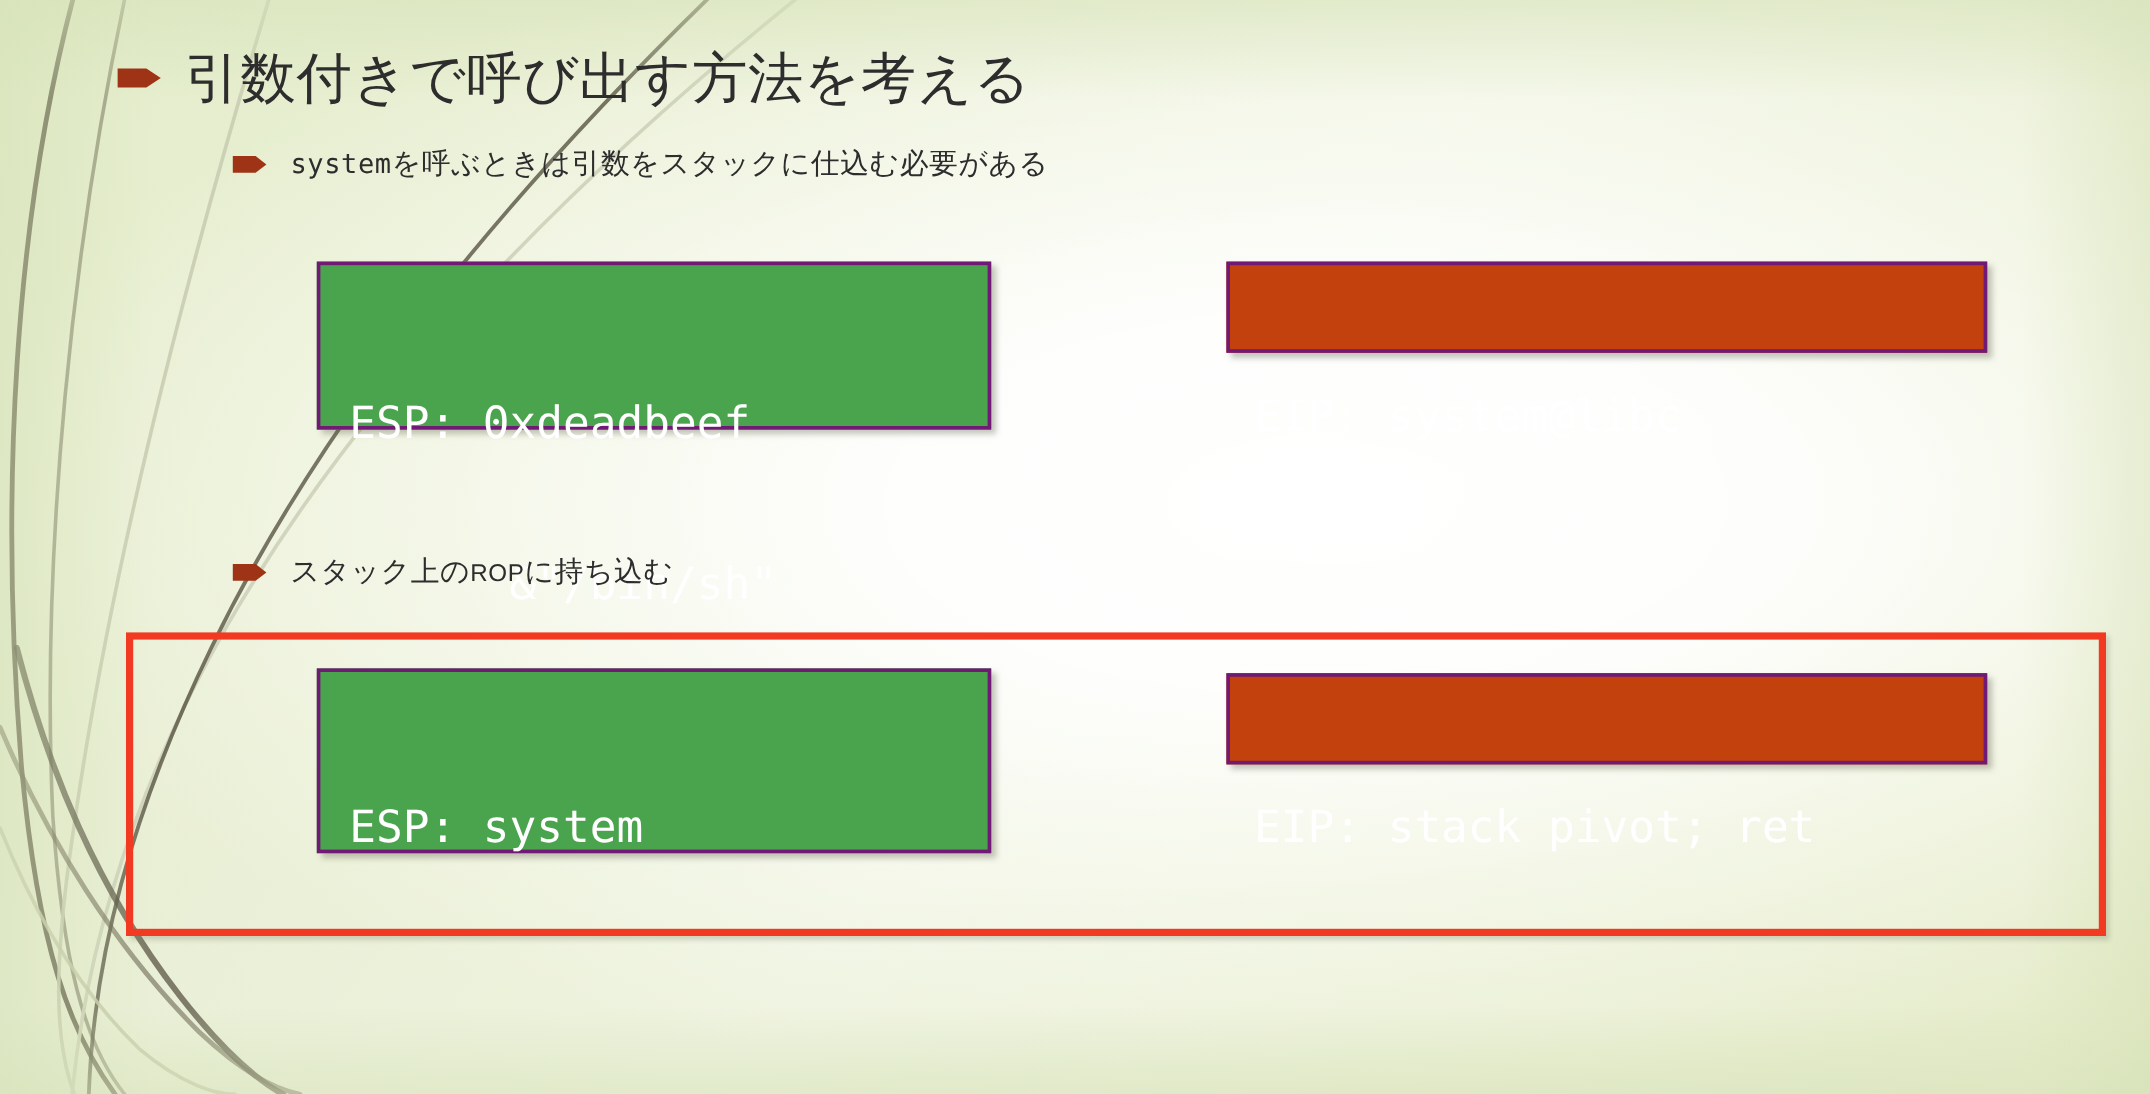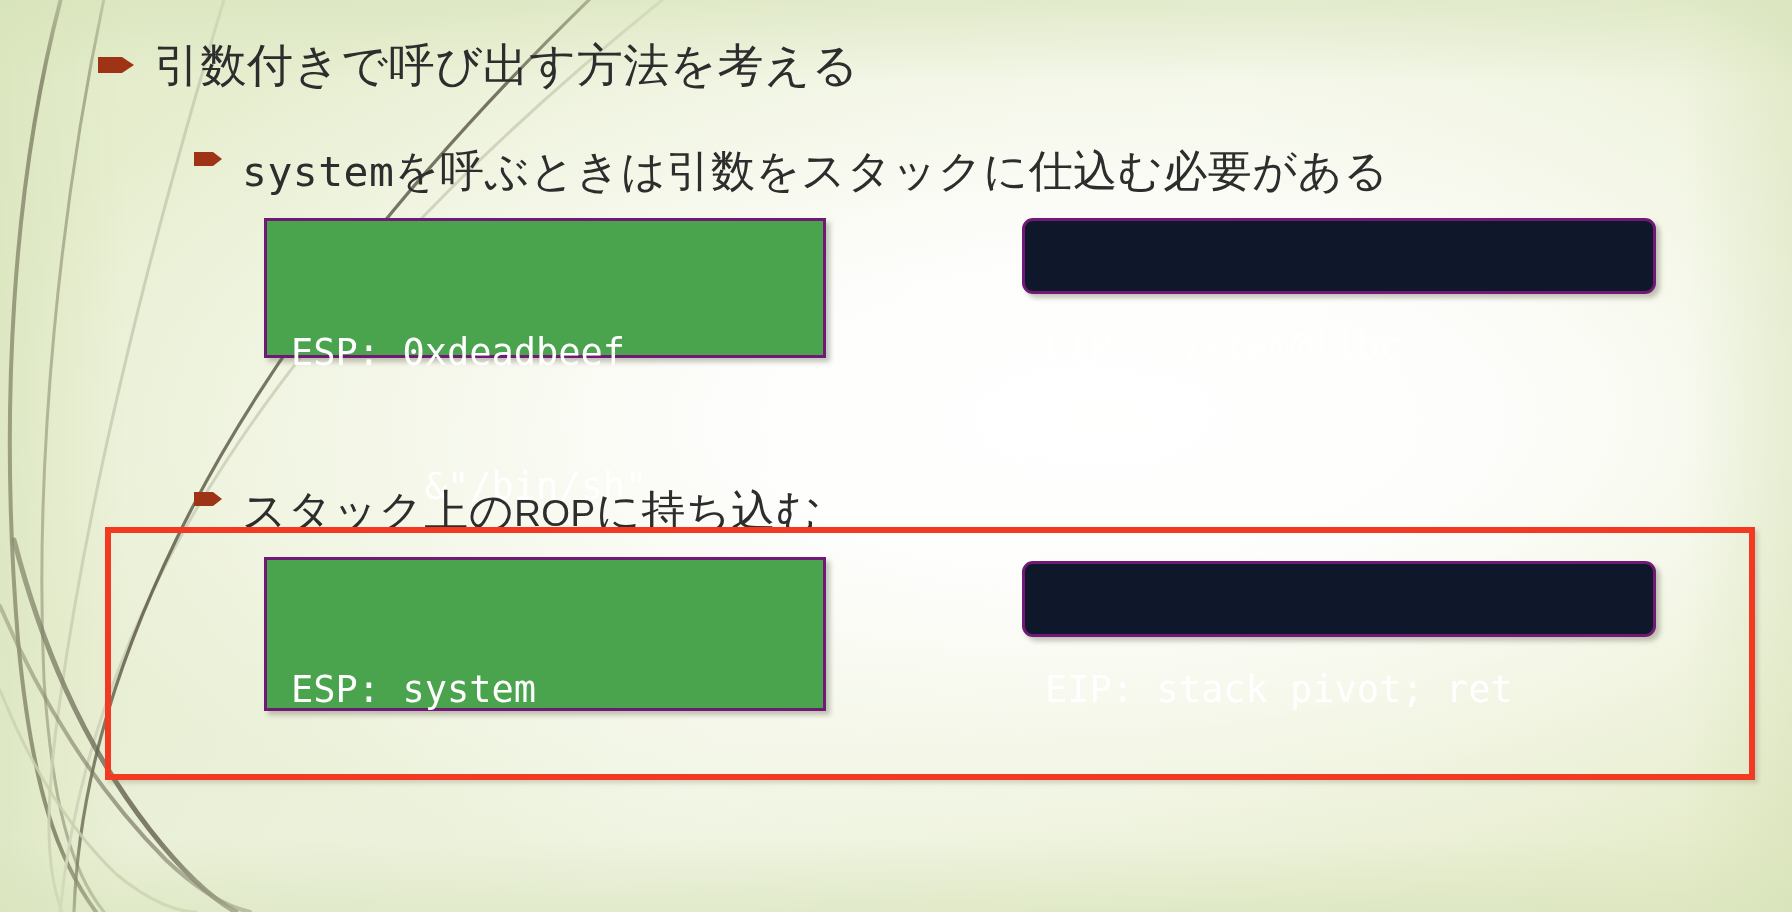--- a/index.html
+++ b/index.html
@@ -58,37 +58,37 @@
     margin-right: 18px;
   }
   .bullet-text {
     color: #2d2d2d;
     white-space: nowrap;
     letter-spacing: 0.5px;
   }
   .lvl1 { left: 96px; }
   .lvl1 .bullet-text { font-size: 46px; line-height: 1.0; }
   .lvl2 { left: 192px; }
-  .lvl2 .bullet-text { font-size: 44px; line-height: 1.0; margin-top: 24px; }
+  .lvl2 .bullet-text { font-size: 24px; line-height: 1.0; }
   .mono-inline { font-family: "DejaVu Sans Mono", "Liberation Mono", monospace; font-size: 0.94em; }
   .small-caps-rop { font-size: 0.84em; }
 
   
   .codebox {
     position: absolute;
     box-sizing: border-box;
     font-family: "DejaVu Sans Mono", "Liberation Mono", monospace;
     color: #ffffff;
     white-space: pre;
     border: 3px solid #701a75;
     box-shadow: 4px 4px 5px rgba(90,90,70,0.35);
   }
   .codebox .line { line-height: 1.30; }
   .green { background: #4aa44e; }
-  .red   { background: #0f172a; border-radius: 11px; }
+  .red   { background: #c2410c; }
 
   
   .highlight-rect {
     position: absolute;
     box-sizing: border-box;
     border: 6px solid #f23a22;
     background: transparent;
     box-shadow: 3px 3px 4px rgba(120,120,90,0.28);
   }
 </style>

